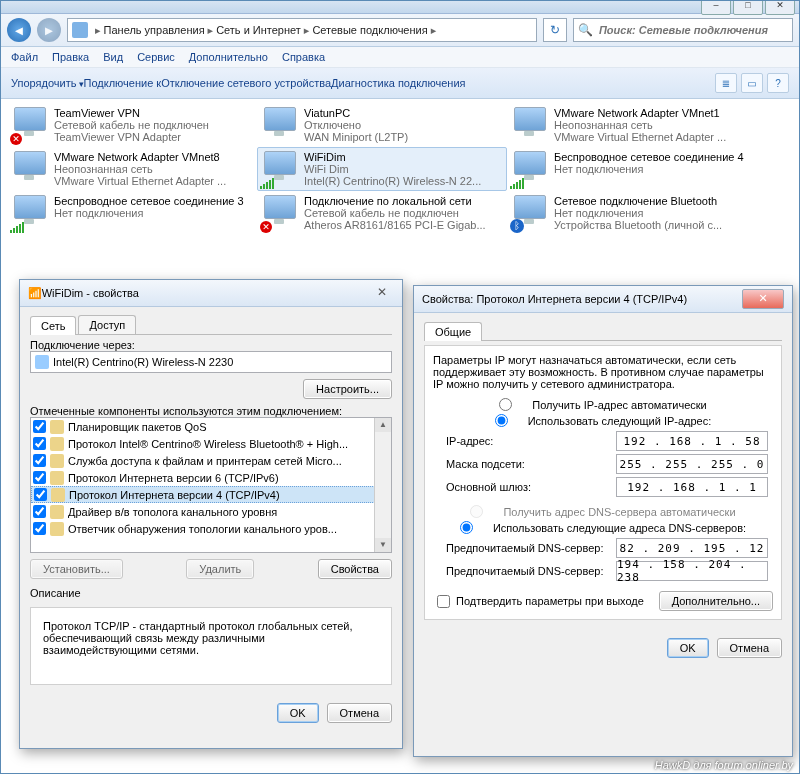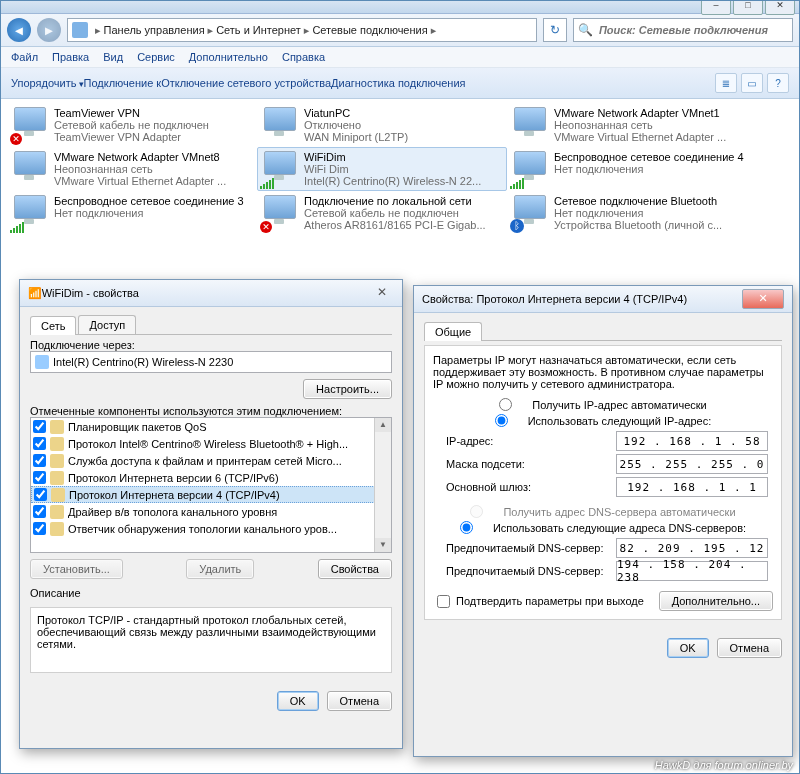--- a/index.html
+++ b/index.html
@@ -59,21 +59,21 @@
  .btn:focus,.btn.def{border-color:#6aa1da;box-shadow:0 0 0 1px #a7cff3 inset;}
  .lst{border:1px solid #abadb3;background:#fff;height:134px;overflow:hidden;position:relative;}
  .lst .row{display:flex;align-items:center;height:17px;padding:0 2px;white-space:nowrap;overflow:hidden;text-overflow:ellipsis;}
  .lst .row.sel{background:#cde4f7;border:1px dotted #6aa1da;box-sizing:border-box;}
  .lst input[type=checkbox]{margin:0 4px 0 0;}
  .lst .ricon{width:14px;height:14px;margin-right:4px;background:#ecd48a;border-radius:2px;display:inline-block;flex:none;}
  .lst .vbar{position:absolute;right:0;top:0;bottom:0;width:16px;background:#f0f0f0;border-left:1px solid #ccc;}
  .lst .vbar::before{content:"▲";position:absolute;top:0;left:0;right:0;text-align:center;font-size:8px;color:#666;background:#e5e5e5;height:14px;line-height:14px;}
  .lst .vbar::after{content:"▼";position:absolute;bottom:0;left:0;right:0;text-align:center;font-size:8px;color:#666;background:#e5e5e5;height:14px;line-height:14px;}
  .hr3{display:flex;justify-content:space-between;gap:6px;margin-top:6px;}
- .desc{border:1px solid #d0d0d0;background:#fff;padding:6px;margin-top:8px;font-size:11px;height:52px;}
+ .desc{border:1px solid #d0d0d0;background:#fff;padding:12px;margin-top:8px;font-size:11px;height:52px;}
  .dlg .dfoot{display:flex;justify-content:flex-end;gap:8px;padding:10px;}
  
  .radio-row{display:flex;align-items:center;gap:20px;margin:3px 0;justify-content:center;}
  .radio-row input{margin:0;}
  .ip-grid{margin:4px 0 8px 13px;}
  .ip-line{display:flex;align-items:center;margin:3px 0;}
  .ip-line .k{width:170px;}
  .ip-box{border:1px solid #abadb3;background:#fff;width:150px;height:18px;display:flex;align-items:center;justify-content:center;font-family:Consolas,monospace;font-size:11px;letter-spacing:1px;}
  .watermark{position:absolute;right:6px;bottom:2px;color:#fff;font-size:11px;text-shadow:0 0 3px #000;pointer-events:none;font-style:italic;}
 </style>

